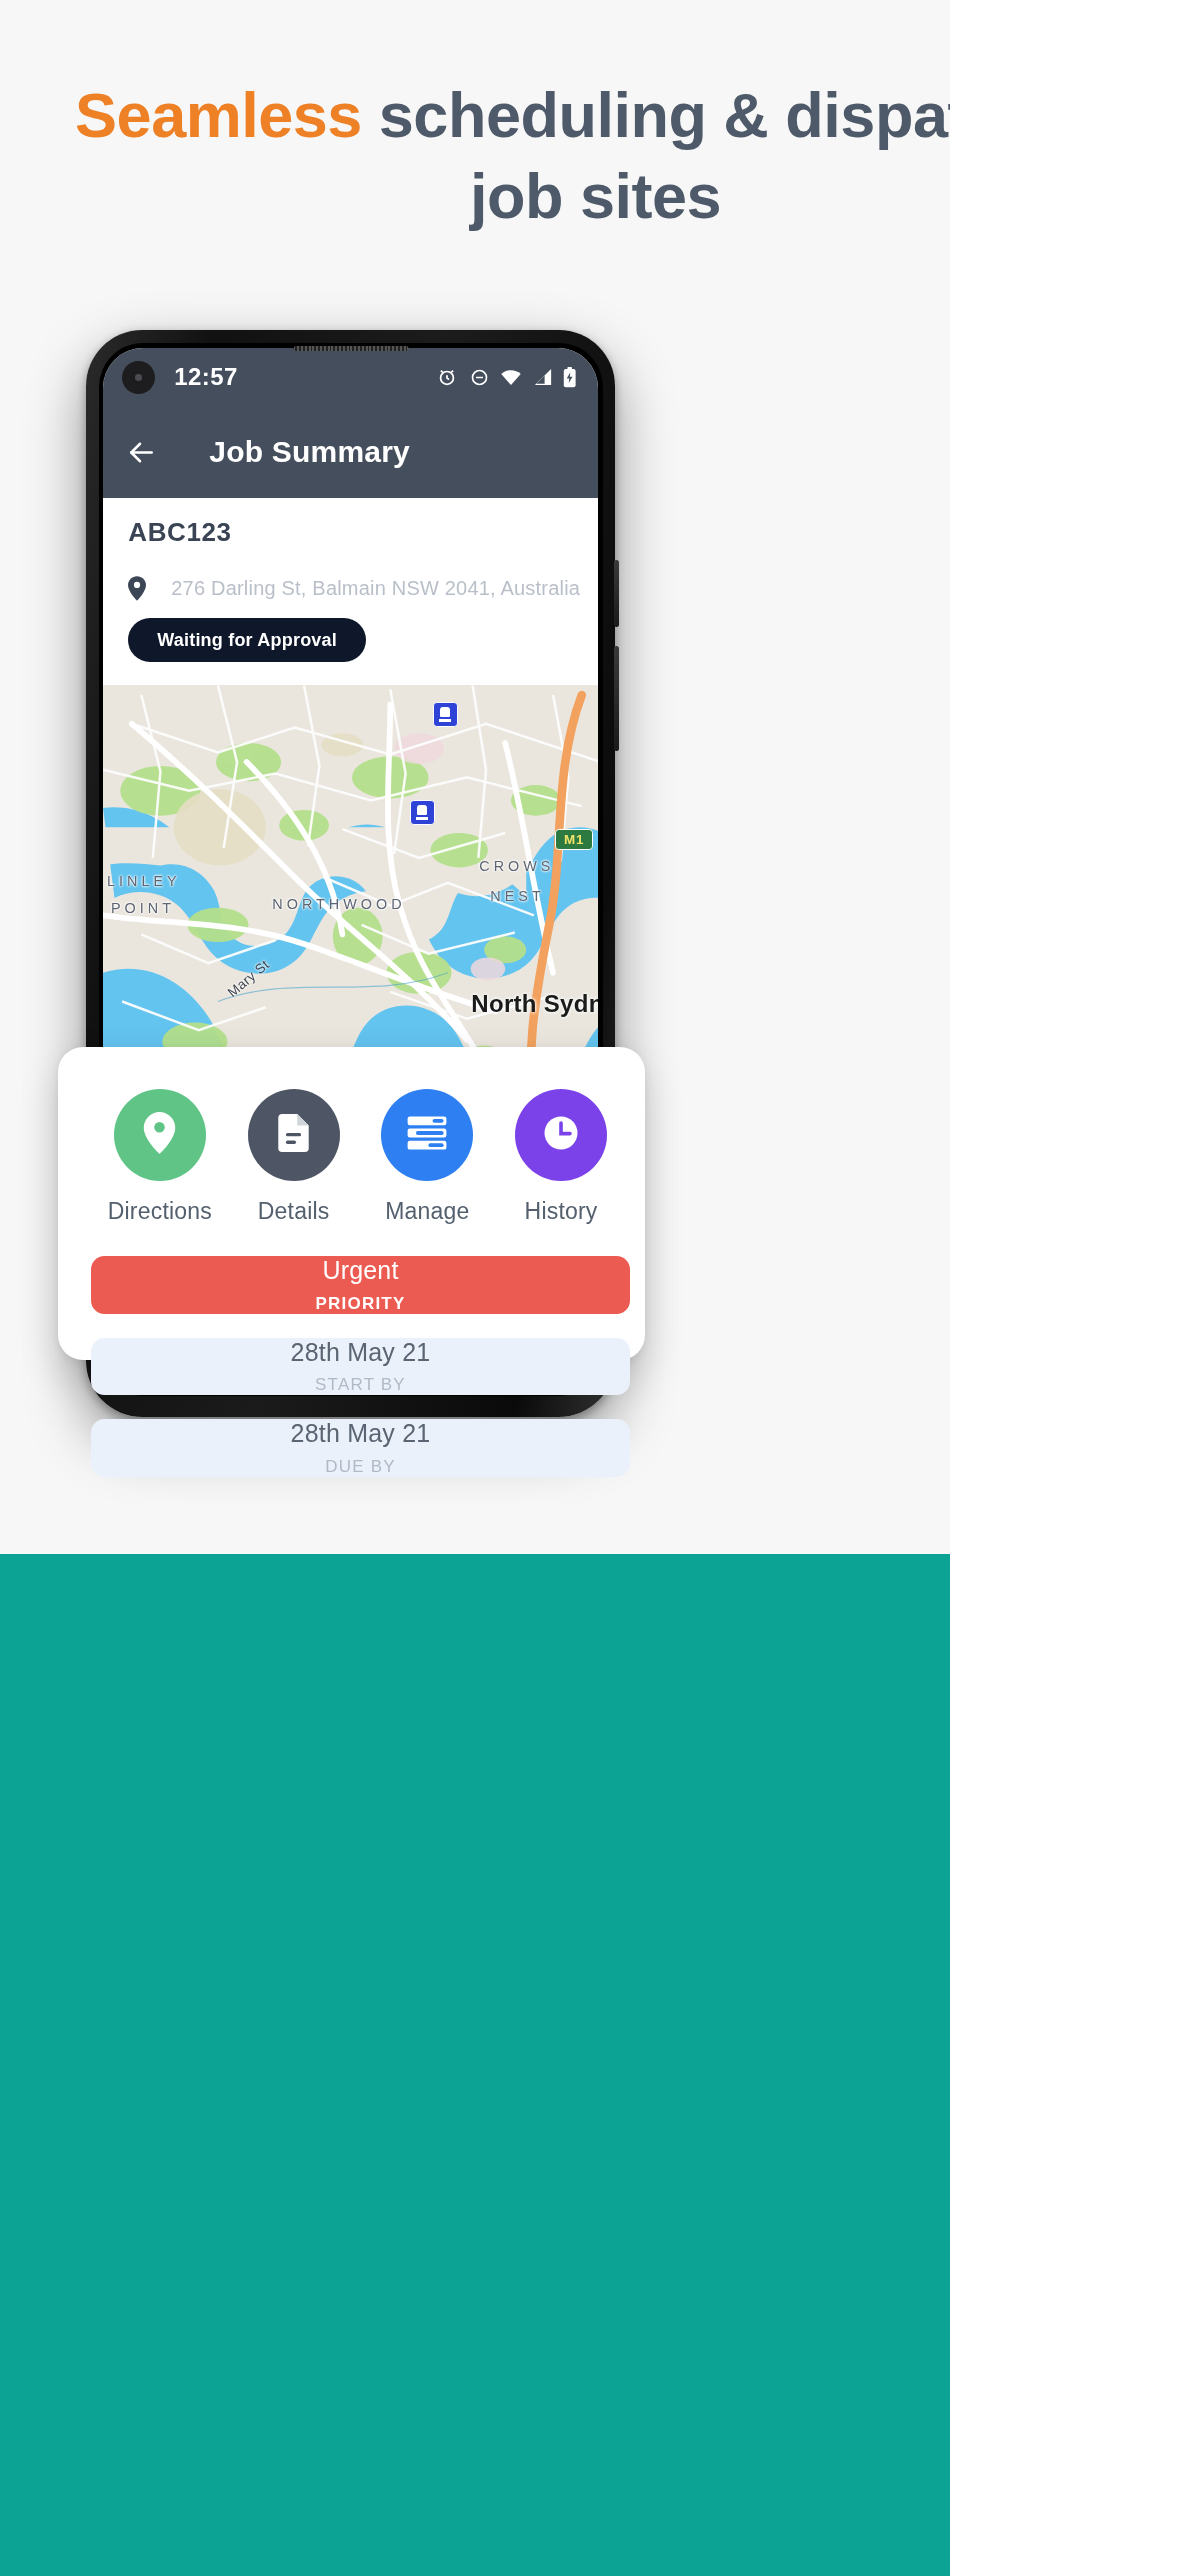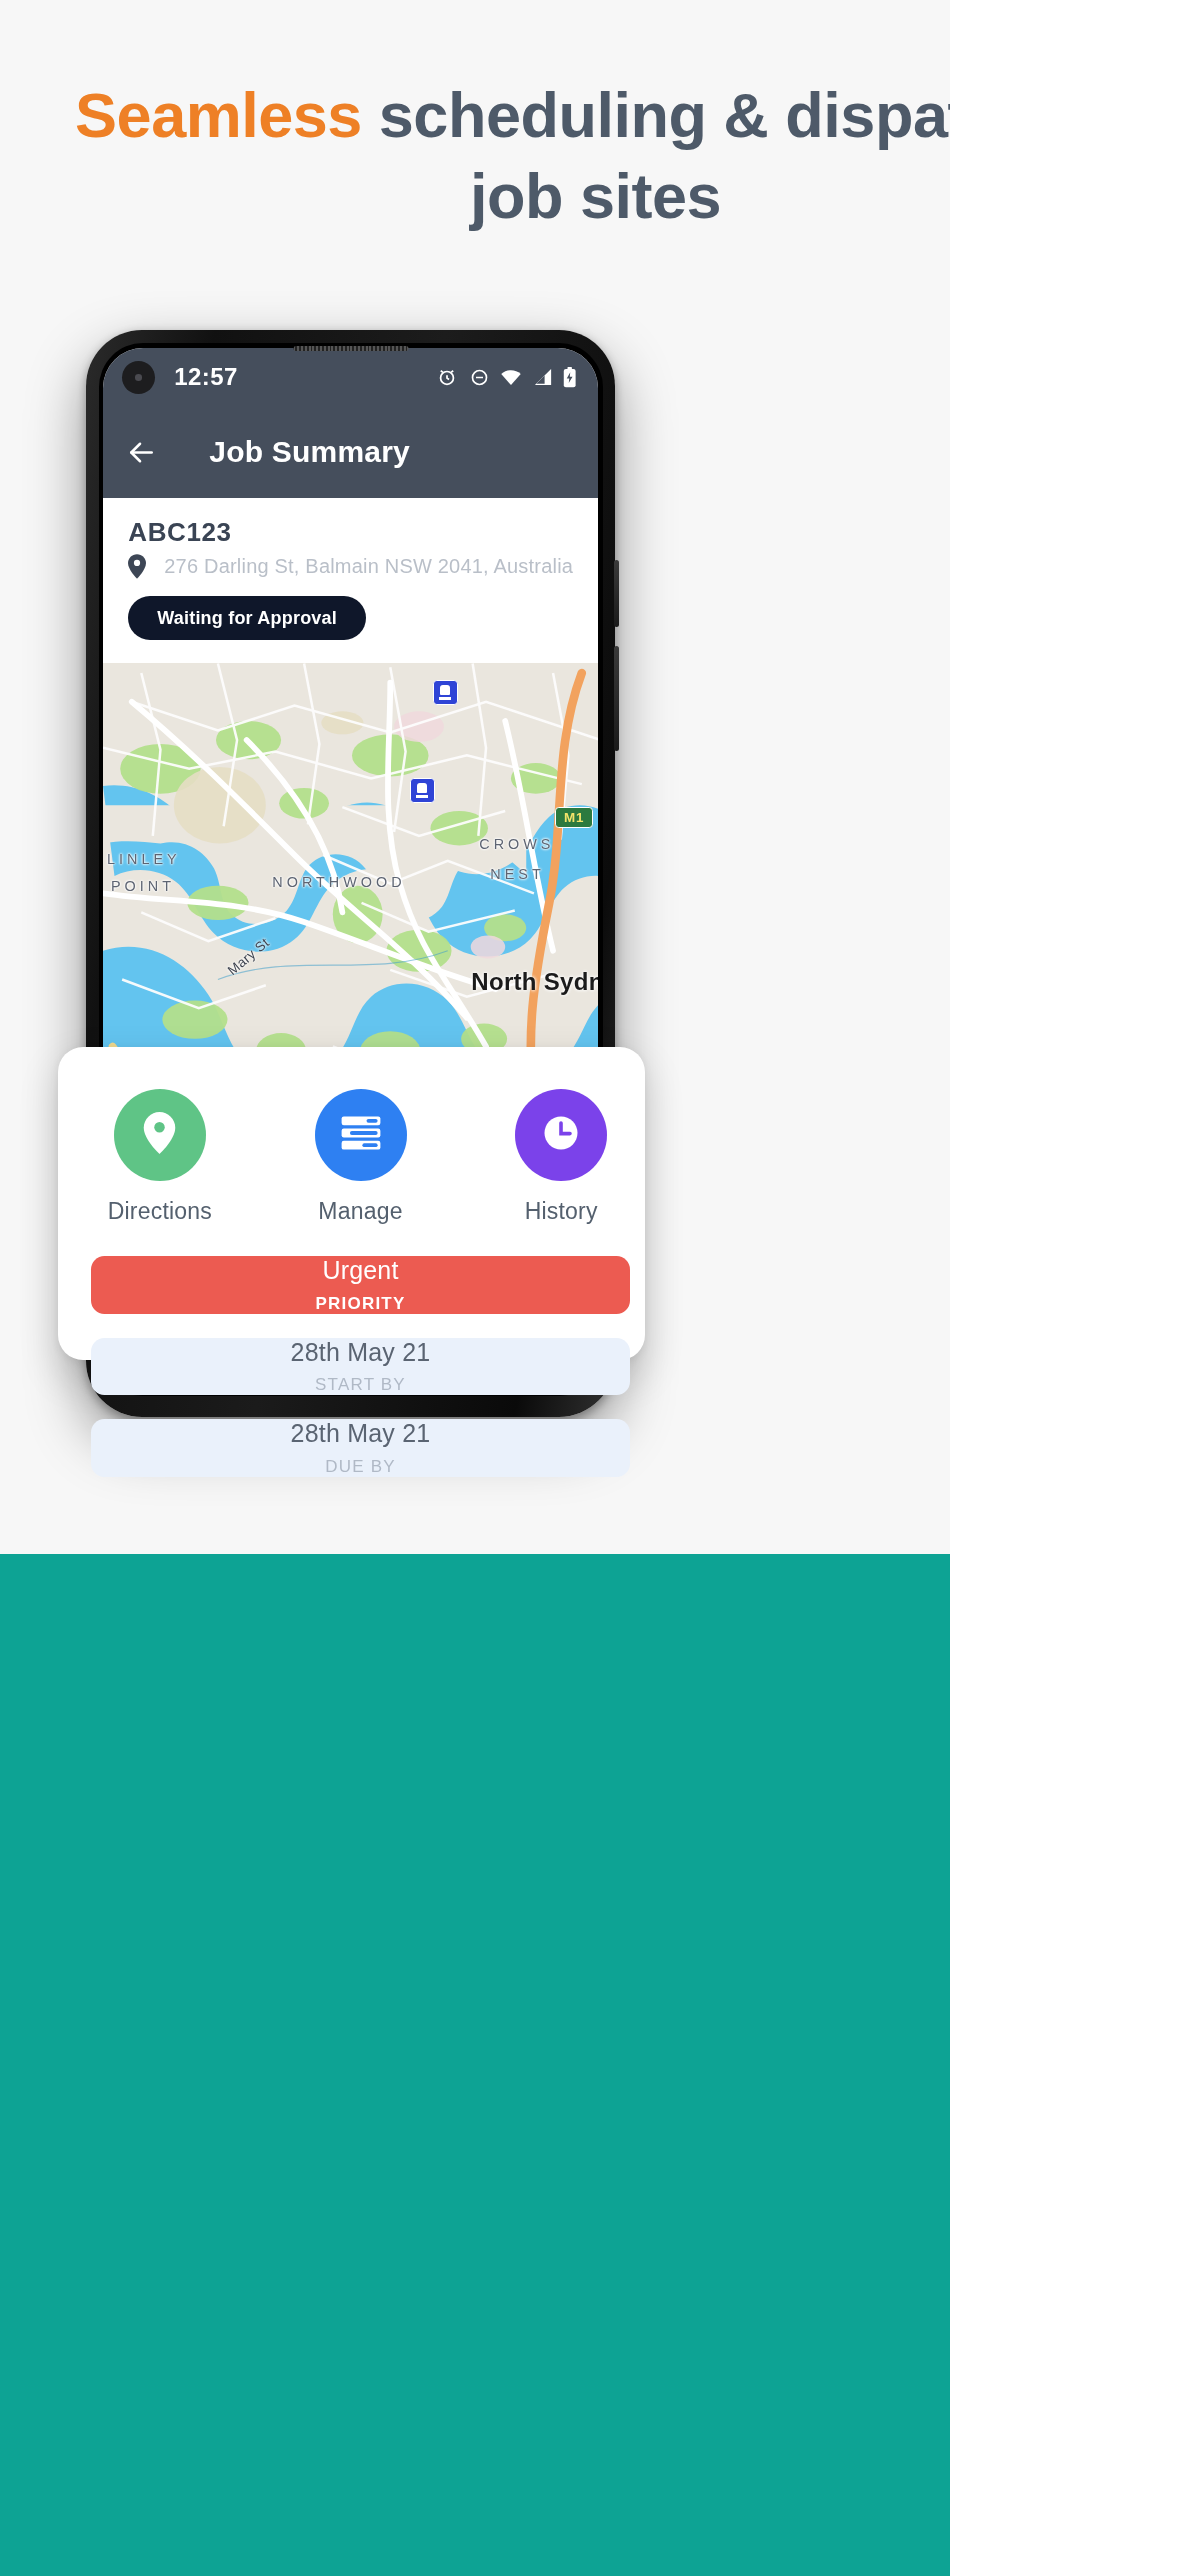--- a/index.html
+++ b/index.html
@@ -148,22 +148,22 @@
   }
   #job-ref {
     font-size: 26px;
     font-weight: 600;
     color: #3a4454;
     letter-spacing: 0.6px;
   }
   #job-addr-row {
     display: flex;
     align-items: center;
-    margin-top: 6px;
-    gap: 18px;
+    margin-top: 28px;
+    gap: 25px;
   }
   #pin-icon { width: 18px; height: 25px; flex: 0 0 auto; }
   #job-address {
     font-size: 20px;
     color: #b9bfc8;
     letter-spacing: 0.2px;
     white-space: nowrap;
   }
   #status-badge {
     display: inline-block;
@@ -569,20 +569,33 @@
           <span>
             <svg width="33" height="42" viewBox="0 0 24 32">
               <path d="M12 0C5.4 0 0 5.4 0 12c0 9 12 20 12 20s12-11 12-20C24 5.4 18.6 0 12 0z" fill="#fff"></path>
               <circle cx="12" cy="11.6" r="4" fill="#5fc486"></circle>
             </svg>
           </span>
         </div>
         <div class="action-label">Directions</div>
       </div>
 
+      <div class="action">
+        <div class="action-circle" style="background:#4e5666;">
+          <span>
+            <svg width="31" height="38" viewBox="0 0 24 30">
+              <path d="M3 0h12l9 9v18a3 3 0 0 1-3 3H3a3 3 0 0 1-3-3V3a3 3 0 0 1 3-3z" fill="#fff"></path>
+              <path d="M15 0l9 9h-9V0z" fill="#cfd3da"></path>
+              <rect x="6" y="15" width="12" height="2.6" rx="1.3" fill="#4e5666"></rect>
+              <rect x="6" y="21" width="8" height="2.6" rx="1.3" fill="#4e5666"></rect>
+            </svg>
+          </span>
+        </div>
+        <div class="action-label">Details</div>
+      </div>
 
       <div class="action">
         <div class="action-circle" style="background:#2e80f2;">
           <span>
             <svg width="42" height="36" viewBox="0 0 30 26">
               <rect x="1" y="1" width="28" height="6.4" rx="1.6" fill="#fff"></rect>
               <rect x="19" y="2.8" width="8" height="2.8" rx="1.4" fill="#2e80f2"></rect>
               <rect x="1" y="9.8" width="28" height="6.4" rx="1.6" fill="#fff"></rect>
               <rect x="7" y="11.6" width="20" height="2.8" rx="1.4" fill="#2e80f2"></rect>
               <rect x="1" y="18.6" width="28" height="6.4" rx="1.6" fill="#fff"></rect>

